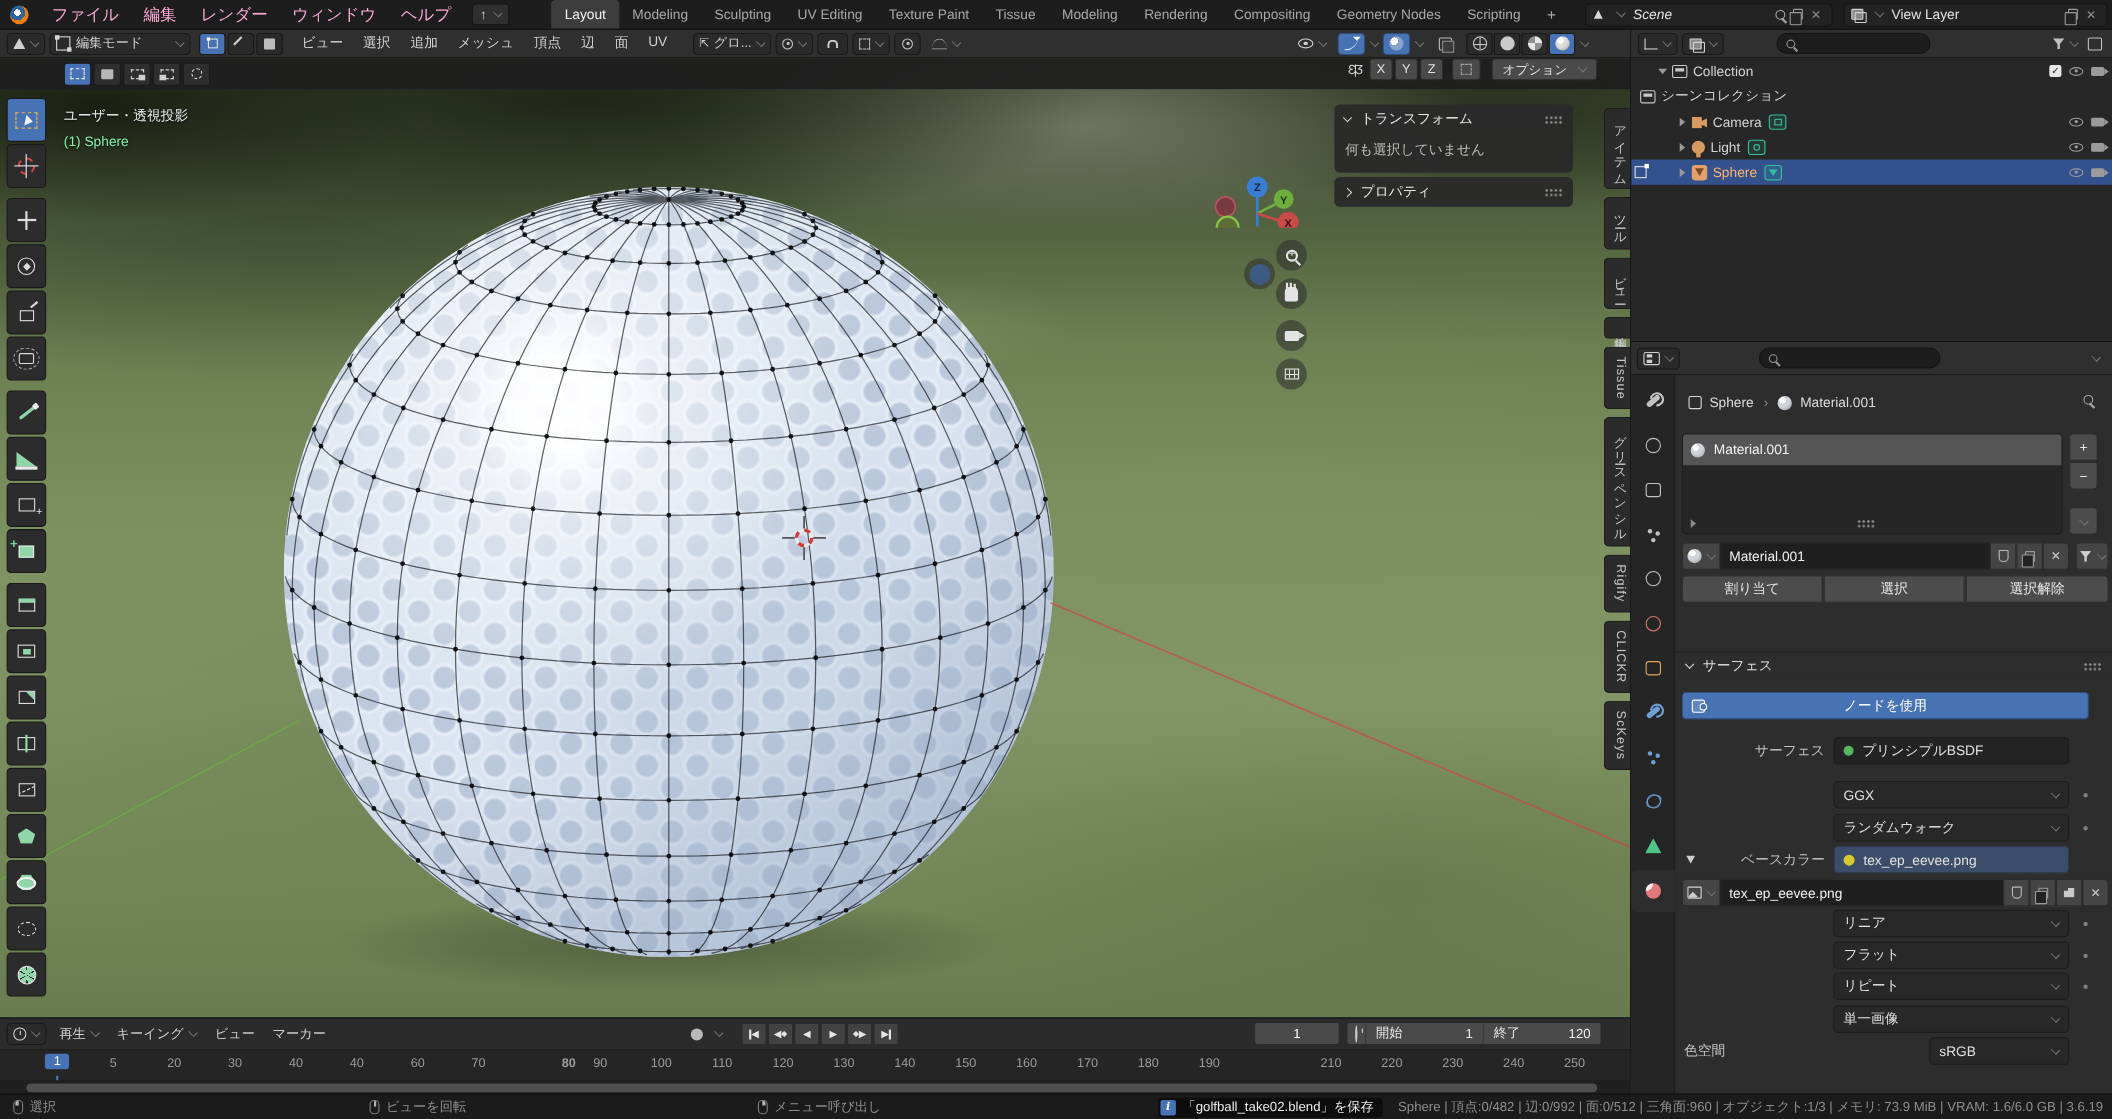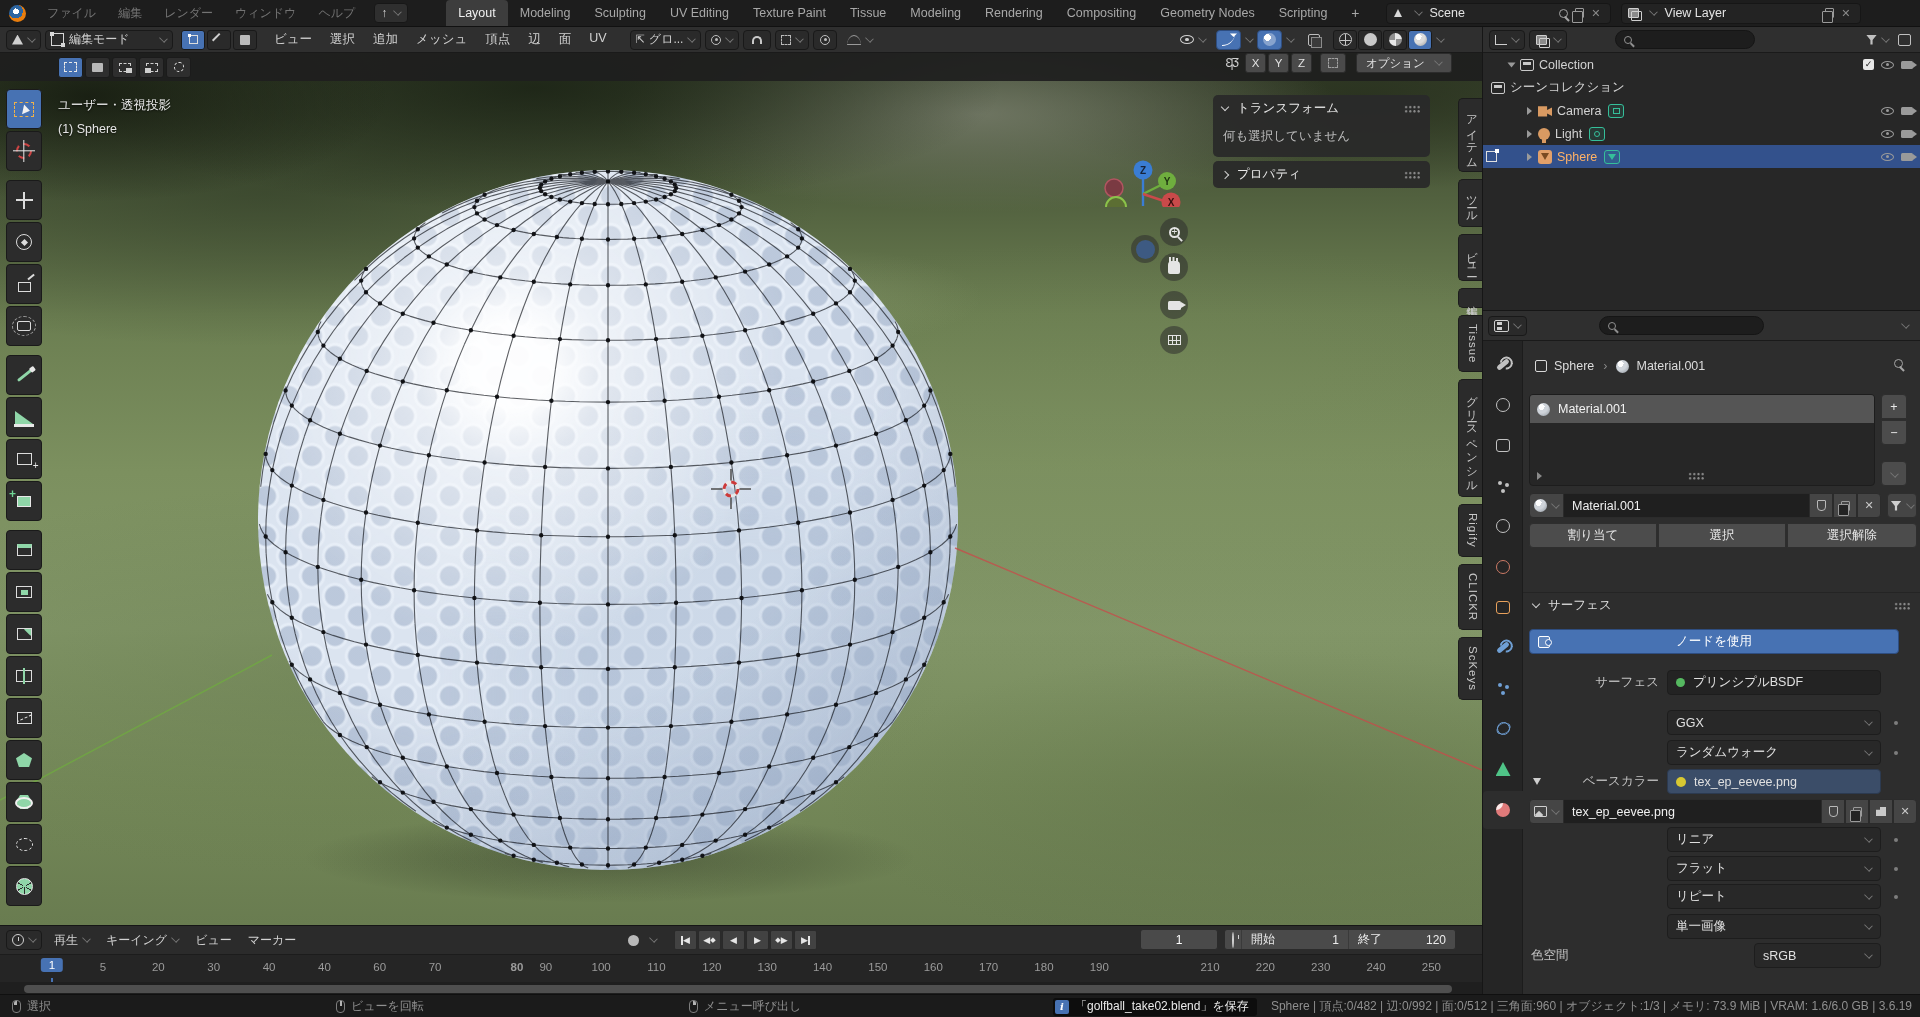--- a/index.html
+++ b/index.html
@@ -7,21 +7,21 @@
     font-family:"Liberation Sans","DejaVu Sans",sans-serif; font-size:12px; color:#cfcfcf; }
   .row{display:flex; align-items:center;}
   .chev{width:7px;height:7px;border-right:1.6px solid #b5b5b5;border-bottom:1.6px solid #b5b5b5;
     transform:rotate(45deg) scale(1,.75); display:inline-block; margin-left:5px; margin-top:-3px;}
   .chev.dim{border-color:#777;}
   
   #topbar{position:absolute;left:0;top:0;width:1920px;height:27px;background:#1d1d1d;
     border-bottom:1px solid #111; display:flex;align-items:center; z-index:40;}
   .blender-logo{width:17px;height:17px;border-radius:50%;background:radial-gradient(circle at 40% 38%,#fff 0 3px,#2d65a0 3px 7px,#e87d0d 7px 100%);margin:0 10px 0 9px;}
   #top-menus{display:flex;height:100%;align-items:center;}
-  #top-menus .menu{padding:0 11px;height:100%;display:flex;align-items:center;color:#737373;font-size:12px;cursor:default;text-align:right;}
+  #top-menus .menu{padding:0 11px;height:100%;display:flex;align-items:center;color:#f9a8d4;font-size:15px;cursor:default;text-align:right;}
   .upload-pill{display:flex;align-items:center;background:#2f2f2f;border:1px solid #171717;border-radius:4px;height:20px;margin-left:8px;padding:0 6px;}
   .upload-pill .up{color:#d5d5d5;font-size:12px;margin-right:2px;}
   #ws-tabs{display:flex;height:100%;align-items:stretch;margin-left:38px;}
   #ws-tabs .ws{display:flex;align-items:center;padding:0 12px;color:#a8a8a8;font-size:12.5px;}
   #ws-tabs .ws.active{background:#3d3d3d;color:#f1f1f1;border-radius:4px 4px 0 0;}
   #ws-tabs .ws.add{color:#a8a8a8;font-size:14px;}
   .idblock{display:flex;align-items:center;height:21px;background:#232323;border:1px solid #161616;border-radius:4px;margin-left:10px;padding:0 5px;}
   .idblock .ibicon{width:14px;height:12px;margin-right:4px;position:relative;}
   .idblock .name{color:#e3e3e3;font-size:12.5px;margin-right:8px;}
   .scene-glyph::before{content:"";position:absolute;left:2px;top:2px;border-left:4px solid transparent;border-right:4px solid transparent;border-bottom:8px solid #d8d8d8;}
@@ -87,21 +87,21 @@
   .msel{width:25px;height:21px;border-radius:3px;background:#2e2e2e;border:1px solid #1b1b1b;display:flex;align-items:center;justify-content:center;margin-left:2px;}
   .msel.on{background:#4772b3;}
   .msel .dash{width:13px;height:10px;border:1.3px dashed #e8e8e8;}
   .msel .solid{width:11px;height:9px;background:#b8b8b8;border-radius:1px;}
   .msel .mix{width:12px;height:9px;border:1.2px dashed #cfcfcf;position:relative;}
   .msel .mix::after{content:"";position:absolute;right:-2px;bottom:-2px;width:6px;height:5px;background:#cfcfcf;}
   .xyzbtn{width:21px;height:20px;border-radius:3px;background:#4a4a4a;border:1px solid #2c2c2c;color:#e2e2e2;display:flex;align-items:center;justify-content:center;font-size:11.5px;margin-left:2px;}
   .butterfly{color:#cfcfcf;font-size:12px;letter-spacing:-2px;margin-right:6px;}
   #vp-text{position:absolute;left:58px;top:44px;z-index:11;text-shadow:0 1px 2px rgba(0,0,0,.7);}
   #vp-text .l1{color:#ececec;font-size:12.5px;margin-bottom:8px;}
-  #vp-text .l2{color:#e5e5e5;font-size:12.5px;}
+  #vp-text .l2{color:#86efac;font-size:12.5px;}
   
   #tool-col{position:absolute;left:6px;top:36px;width:37px;z-index:11;display:flex;flex-direction:column;}
   .tool{width:36px;height:40px;background:#2c2c2c;border:1px solid #1a1a1a;border-radius:4px;margin-bottom:2px;display:flex;align-items:center;justify-content:center;position:relative;}
   .tool.active{background:#4772b3;}
   .tool.gap{margin-top:7px;}
   .tg-arrow{width:0;height:0;border-left:7px solid #f2f2f2;border-top:5px solid transparent;border-bottom:5px solid transparent;position:absolute;left:16px;top:15px;transform:rotate(12deg);}
   .tg-dashbox{width:20px;height:15px;border:1.4px dashed #f0b24a;}
   .tg-cursorc{width:16px;height:16px;border:2.5px dashed #cc4444;border-radius:50%;position:relative;}
   .tg-cursorc::before{content:"";position:absolute;left:50%;top:-5px;bottom:-5px;width:1.4px;background:#e8e8e8;transform:translateX(-50%);}
   .tg-cursorc::after{content:"";position:absolute;top:50%;left:-5px;right:-5px;height:1.4px;background:#e8e8e8;transform:translateY(-50%);}
@@ -299,21 +299,21 @@
       <div class="ws">UV Editing</div>
       <div class="ws">Texture Paint</div>
       <div class="ws">Tissue</div>
       <div class="ws">Modeling</div>
       <div class="ws">Rendering</div>
       <div class="ws">Compositing</div>
       <div class="ws">Geometry Nodes</div>
       <div class="ws">Scripting</div>
       <div class="ws add">+</div>
     </div>
-  <div class="idblock" style="margin-left:14px;width:225px;">
+  <div class="idblock" style="margin-left:14px;width:225px;font-style:italic;">
     <span class="ibicon scene-glyph"></span>
       <span class="chev dim"></span>
     <span class="name" style="margin-left:8px;flex:1;">Scene</span>
     <span class="pin"></span>
     <span class="copy-ic"></span>
     <span class="x-ic">✕</span>
   </div>
   <div class="idblock" style="width:240px;">
     <span class="ibicon vl-glyph"></span>
       <span class="chev dim"></span>

